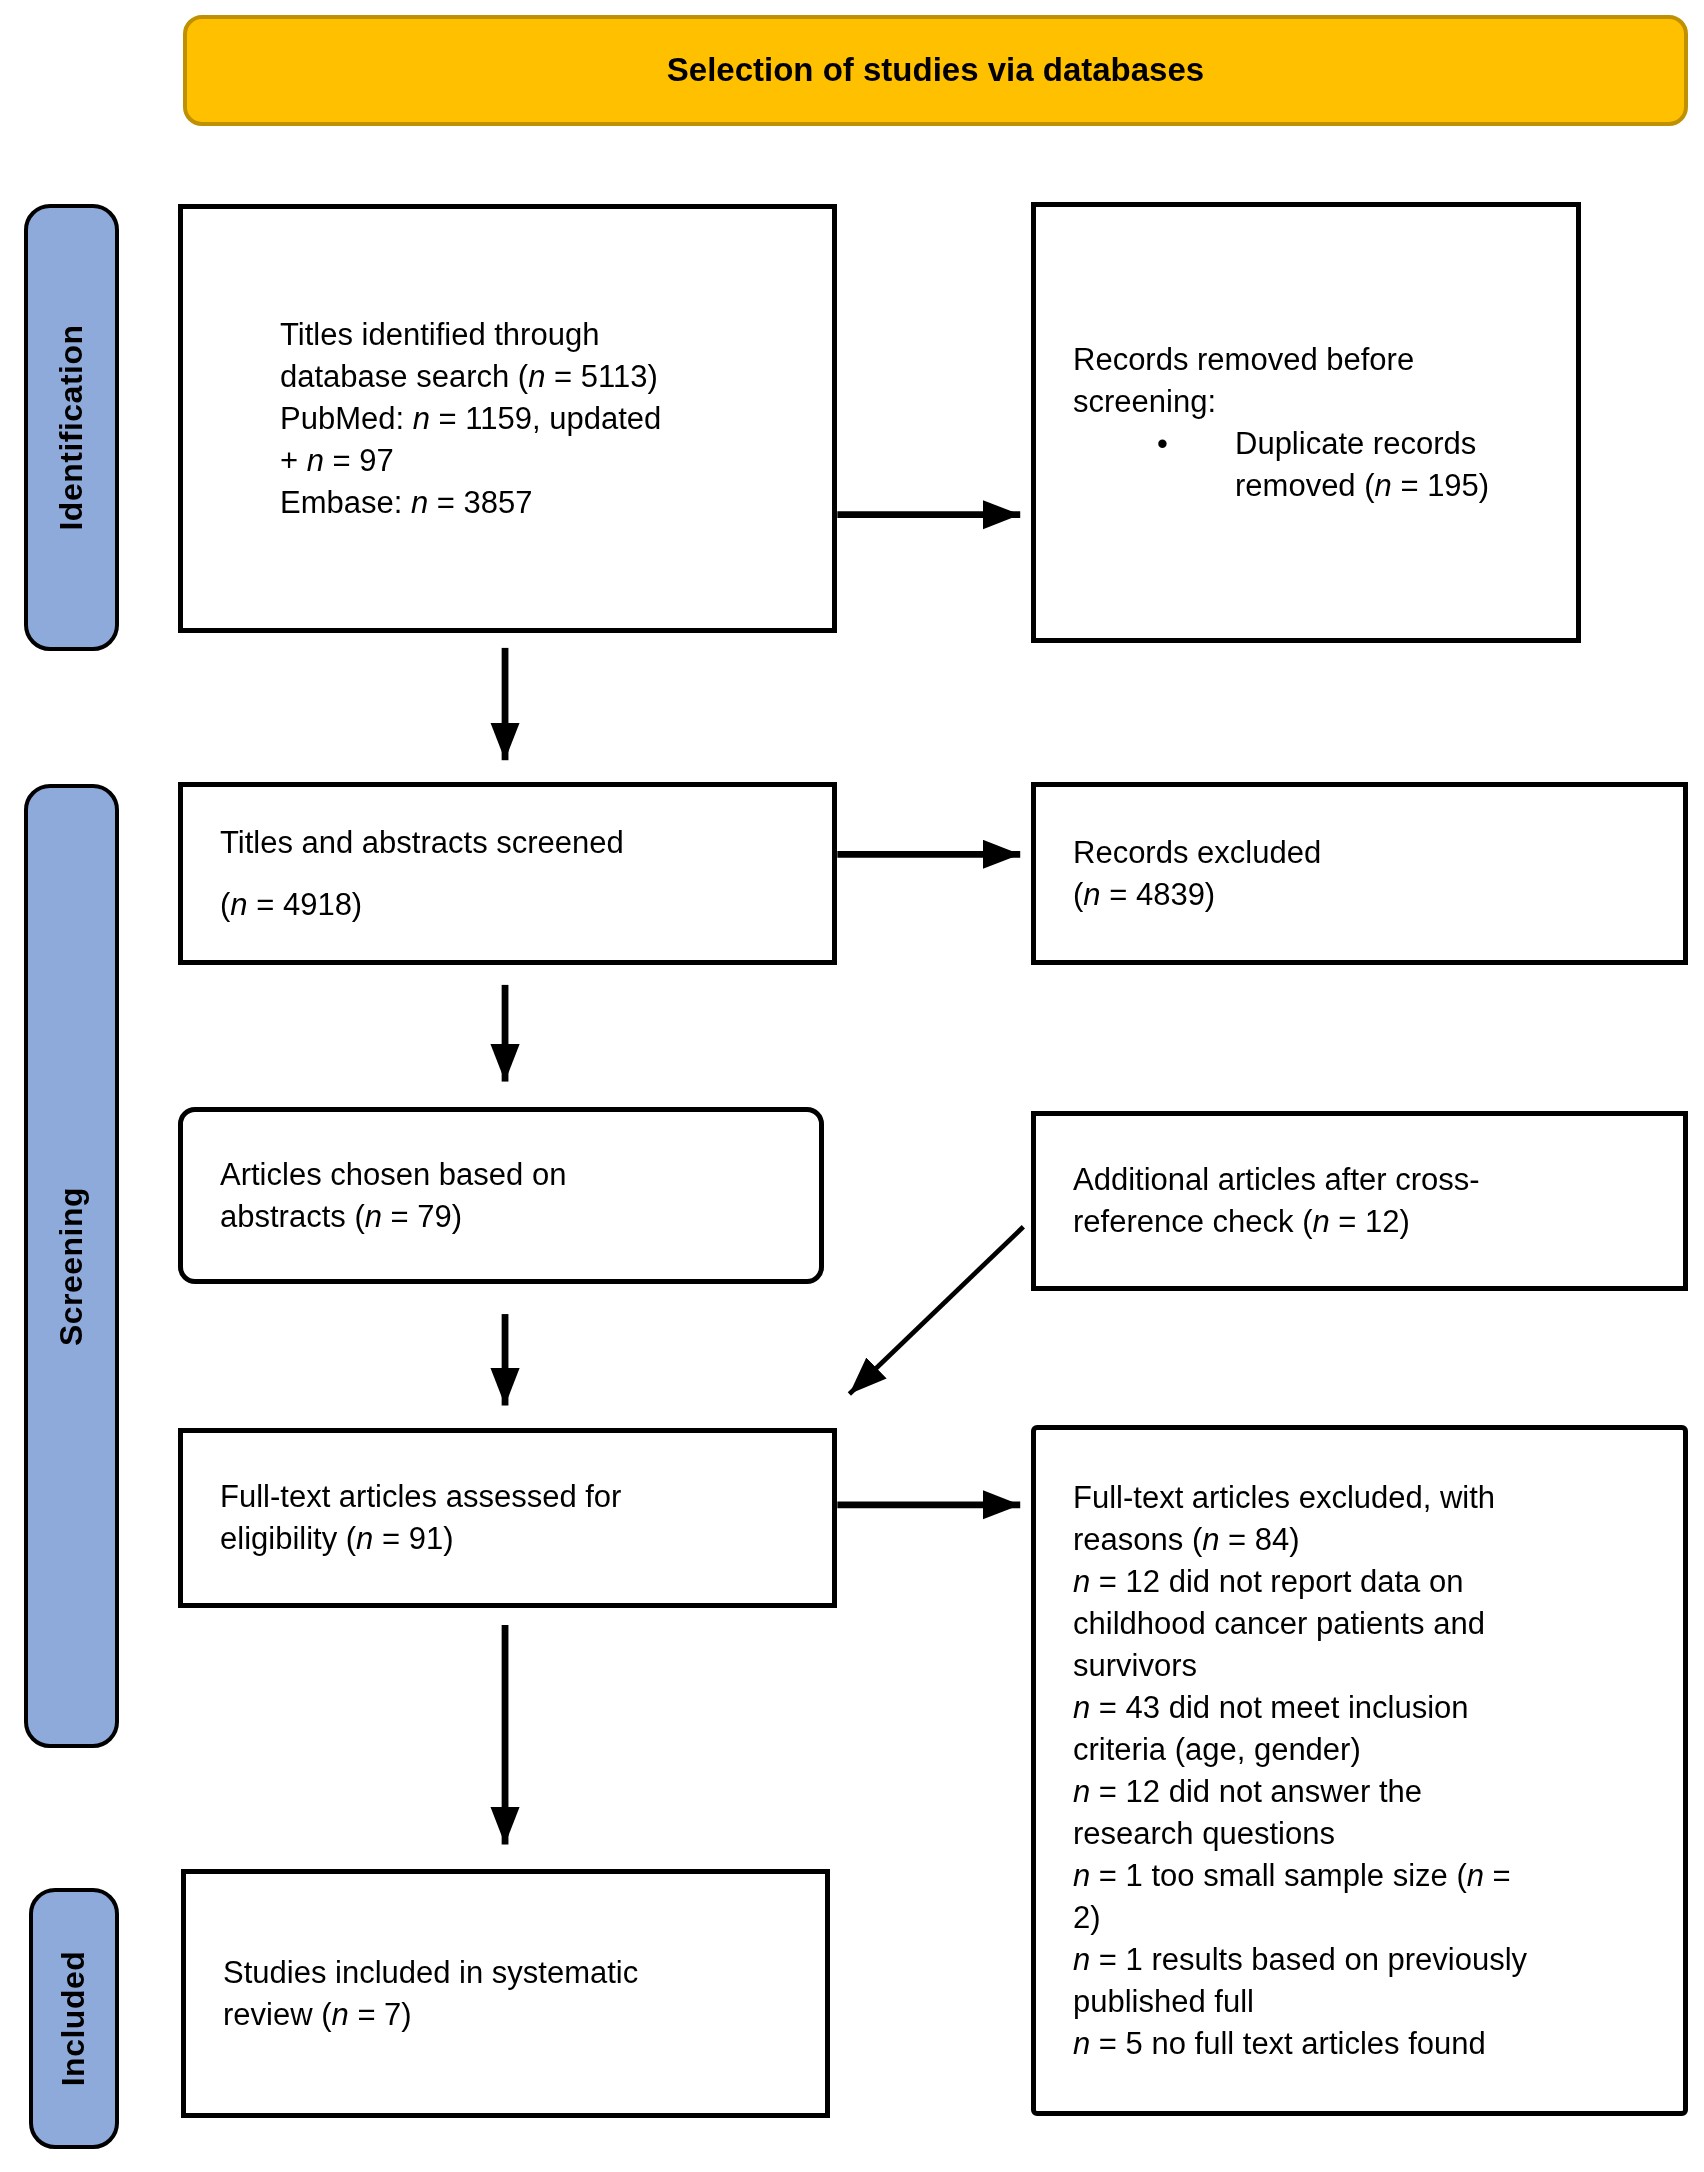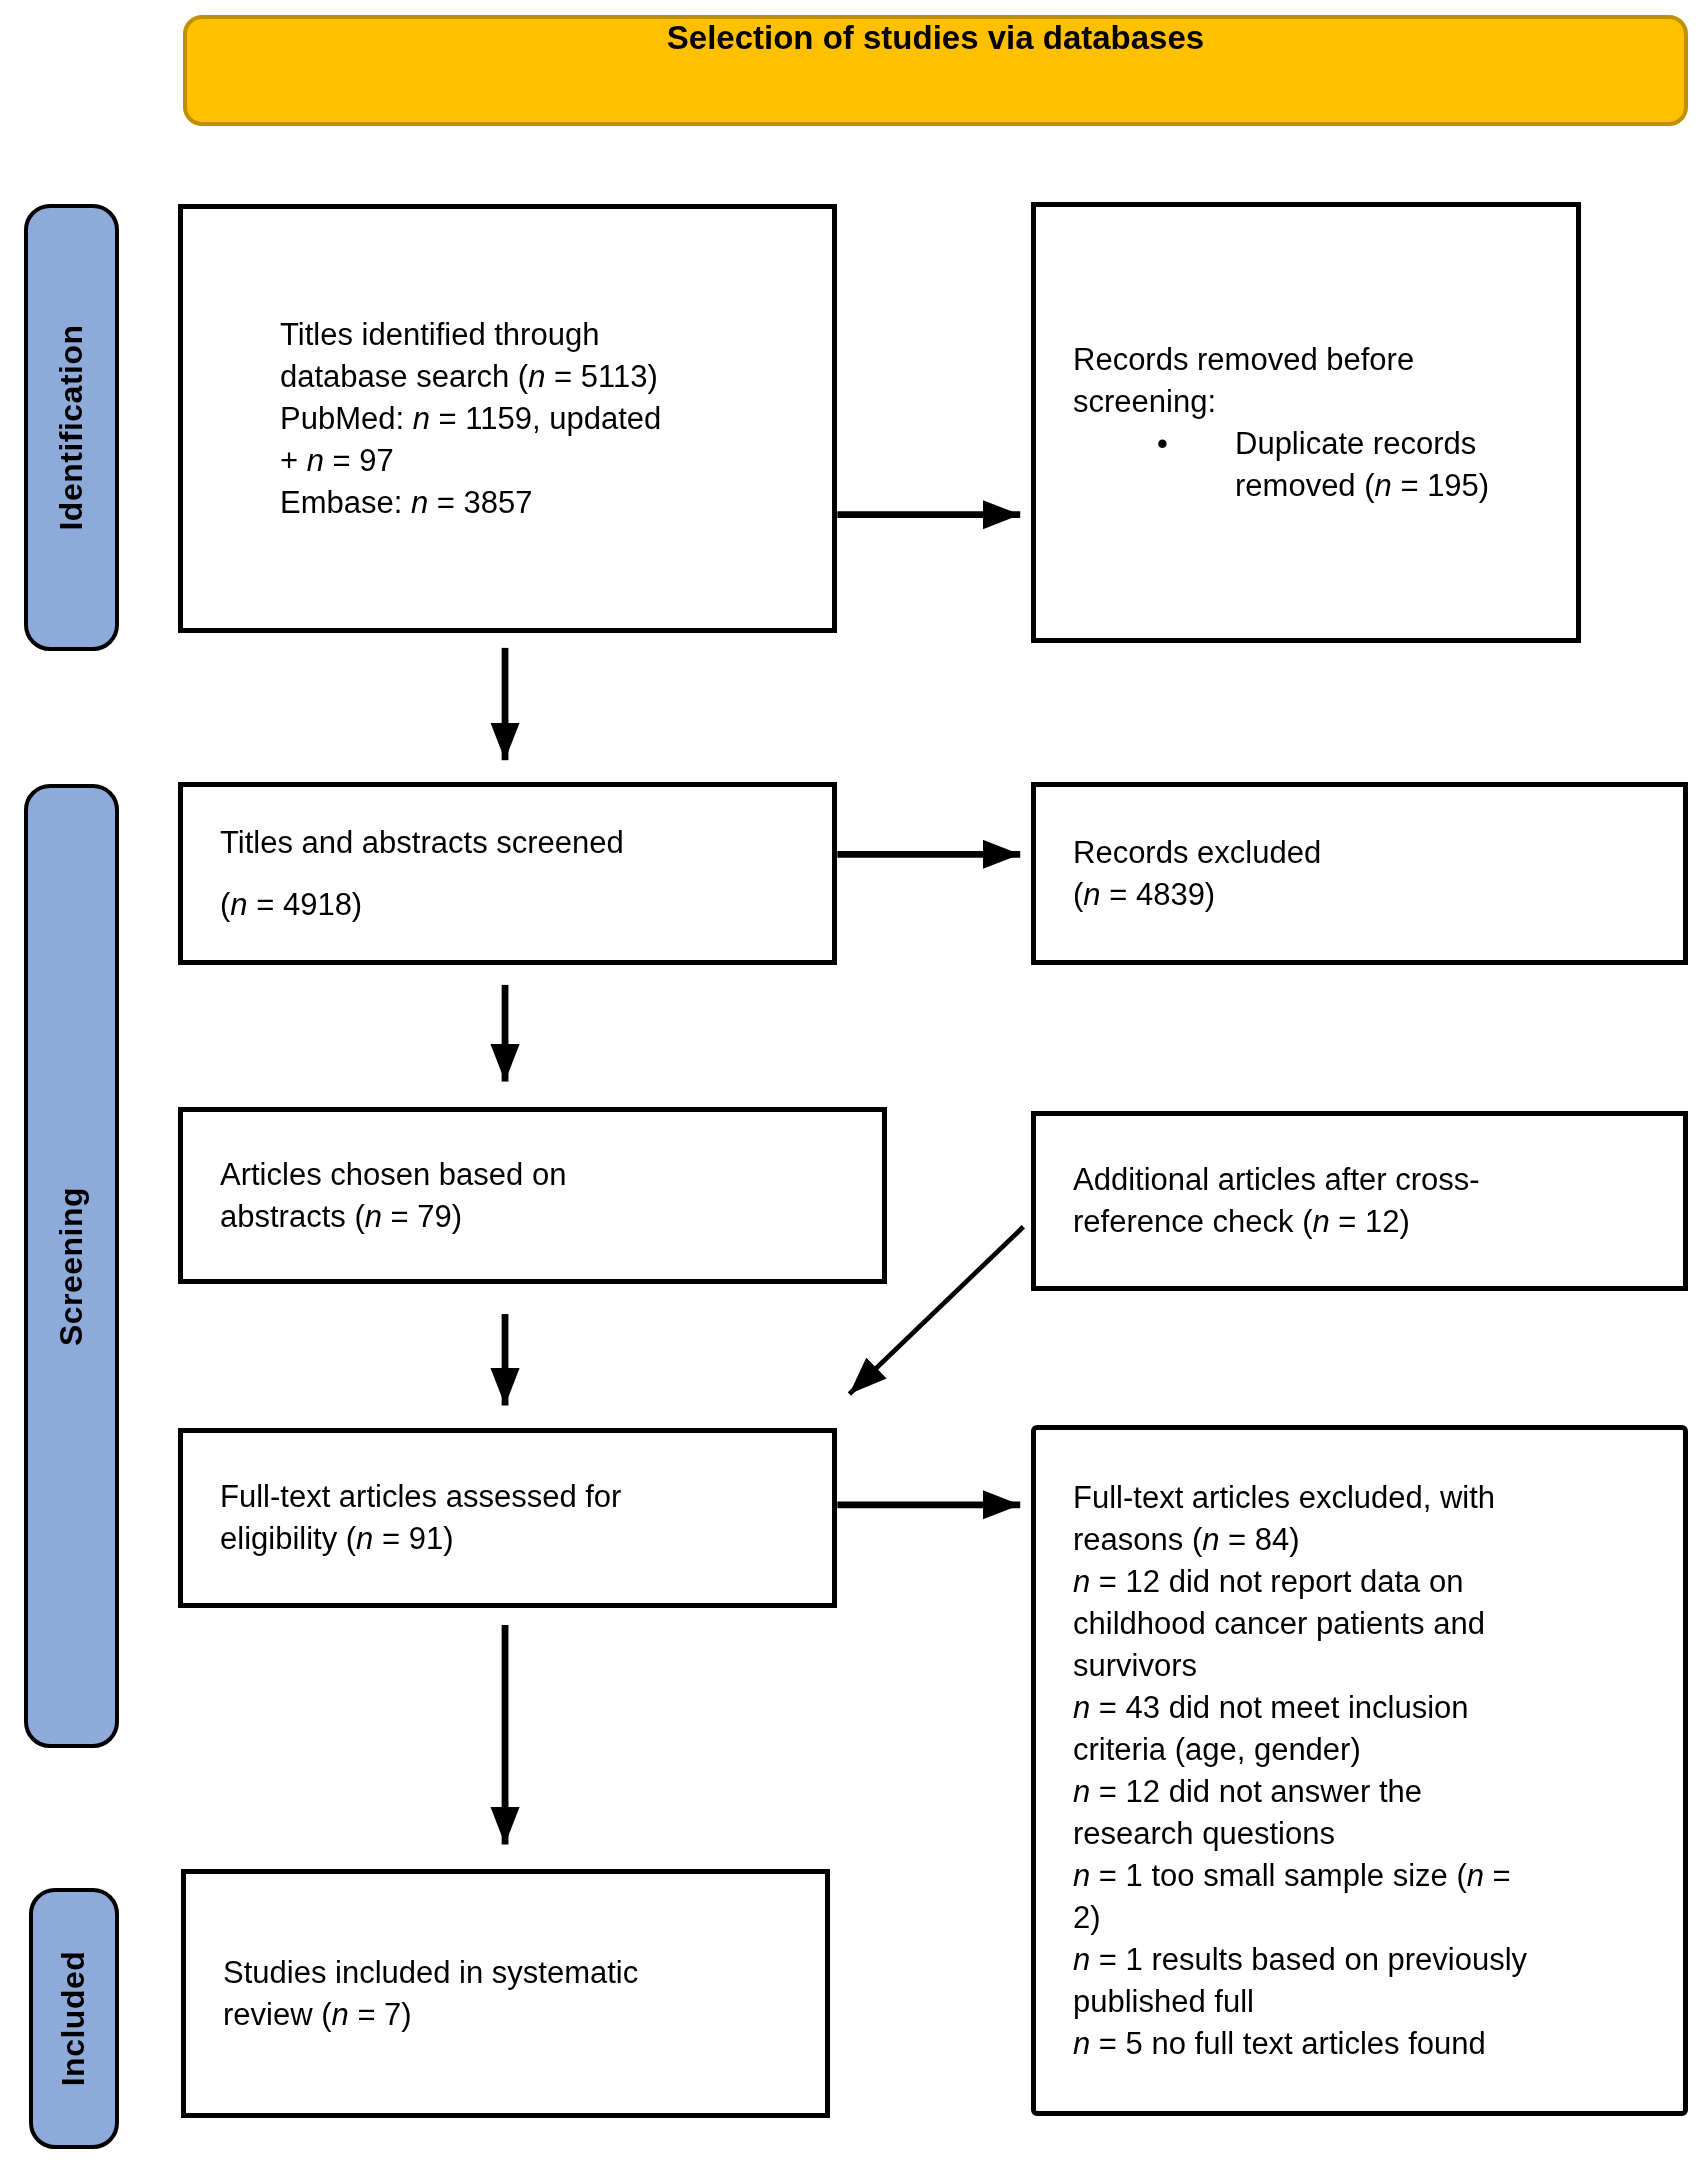--- a/index.html
+++ b/index.html
@@ -19,21 +19,21 @@
     font-family:"Liberation Sans", sans-serif;
     color:var(--text);
     overflow:hidden;
   }
   .banner{
     position:absolute;left:183px;top:14.6px;width:1505px;height:111px;
     background:var(--banner-fill);
     border:4.2px solid var(--banner-border);
     border-radius:19px;
     box-sizing:border-box;
-    display:flex;justify-content:center;
+    display:flex;align-items:center;justify-content:center;
     font-size:33px;font-weight:bold;
   }
   .stage{
     position:absolute;
     background:var(--stage-fill);
     border:4.7px solid var(--box-border);
     border-radius:26px;
     box-sizing:border-box;
     display:flex;align-items:center;justify-content:center;
   }
@@ -53,21 +53,21 @@
     border:5.2px solid var(--box-border);
     box-sizing:border-box;
     display:flex;flex-direction:column;justify-content:center;
     font-size:31px;line-height:42px;
   }
   .wbox i{font-style:italic;}
   #box-identified{left:178px;top:204px;width:659px;height:429px;padding-left:97px;padding-right:10.5px;}
   #box-removed{left:1031px;top:202px;width:550px;height:441px;padding-left:37px;padding-right:10.5px;}
   #box-screened{left:178px;top:782px;width:659px;height:183px;padding-left:37px;padding-right:10.5px;gap:20px;}
   #box-records-excluded{left:1031px;top:782px;width:657px;height:183px;padding-left:37px;padding-right:10.5px;}
-  #box-chosen{left:178px;top:1107px;width:709px;height:177px;padding-left:37px;padding-right:10.5px;}
+  #box-chosen{left:178px;top:1107px;width:646px;height:177px;padding-left:37px;padding-right:10.5px;border-radius:17px;}
   #box-additional{left:1031px;top:1111px;width:657px;height:180px;padding-left:37px;padding-right:10.5px;}
   #box-assessed{left:178px;top:1428px;width:659px;height:180px;padding-left:37px;padding-right:10.5px;}
   #box-ft-excluded{left:1031px;top:1425px;width:657px;height:691px;padding-left:37px;padding-right:15.7px;border-radius:6px;}
   #box-studies-included{left:181px;top:1869px;width:649px;height:249px;padding-left:37px;padding-right:10.5px;}
   .bullet-row{display:flex;align-items:flex-start;}
   .bullet-row .dot{margin-left:84px;width:78px;}
   .arrows{position:absolute;left:0;top:0;width:1705px;height:2172px;color:var(--arrow);pointer-events:none;}
   .arrows line{stroke:currentColor;}
 </style>
 </head>

